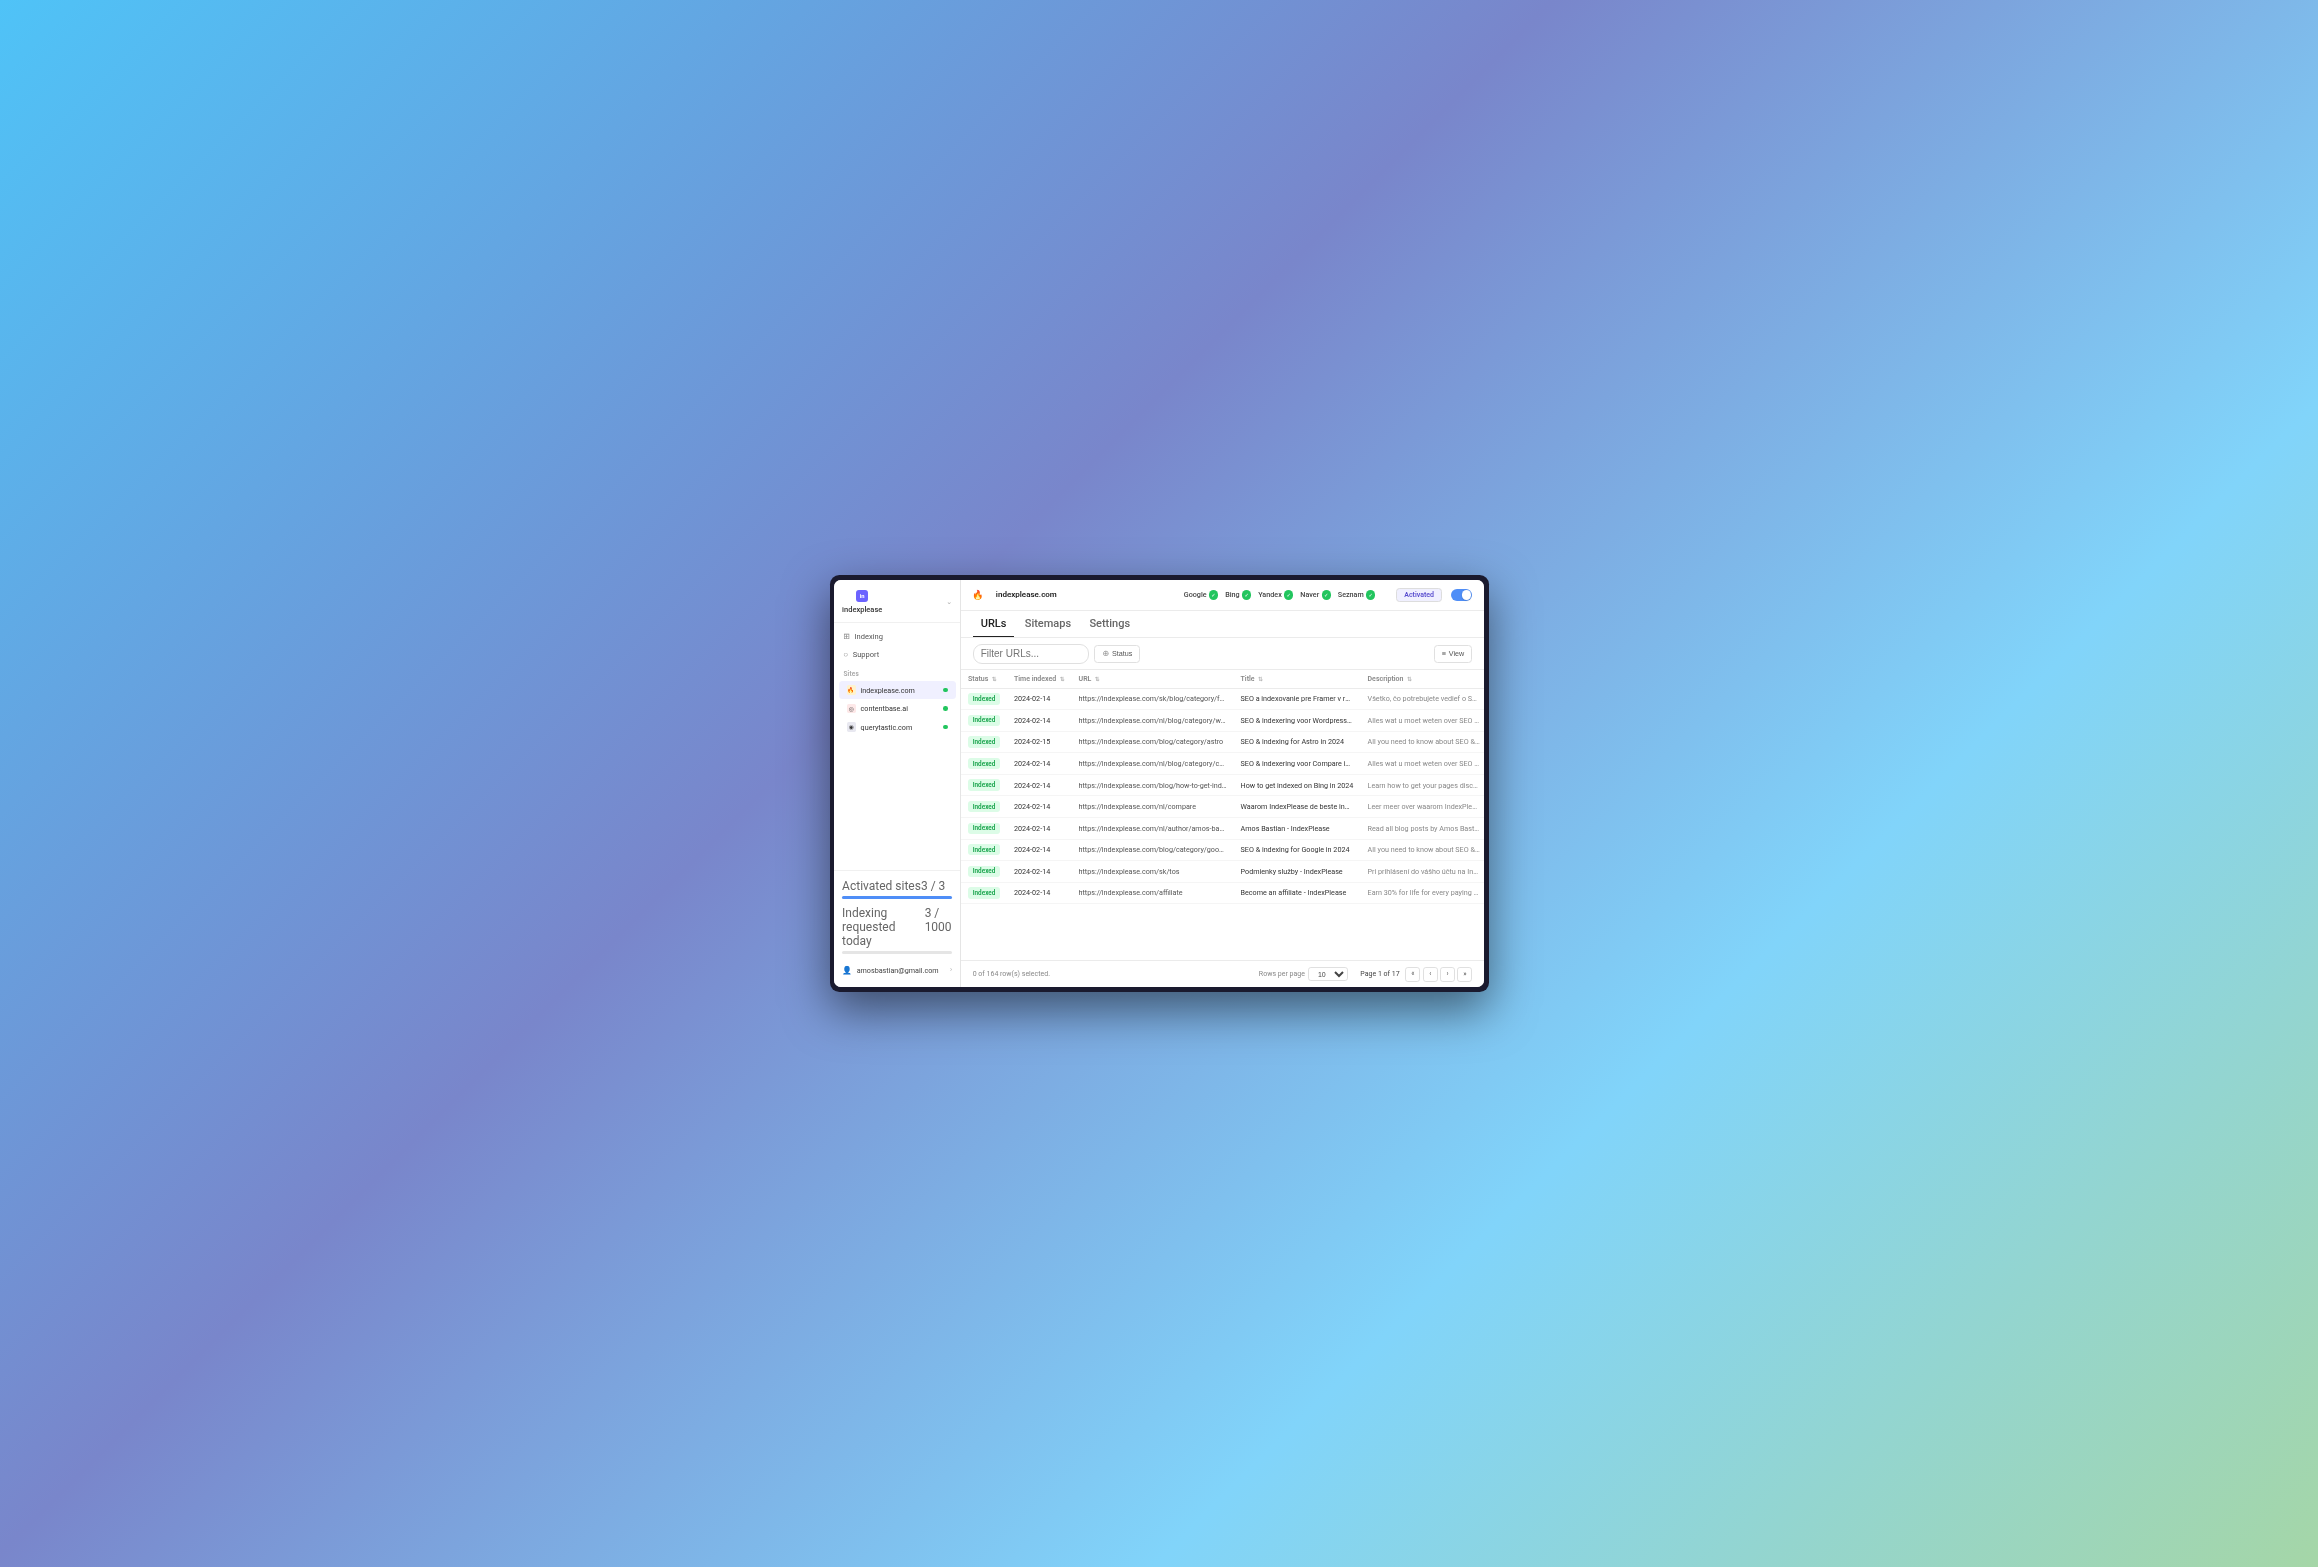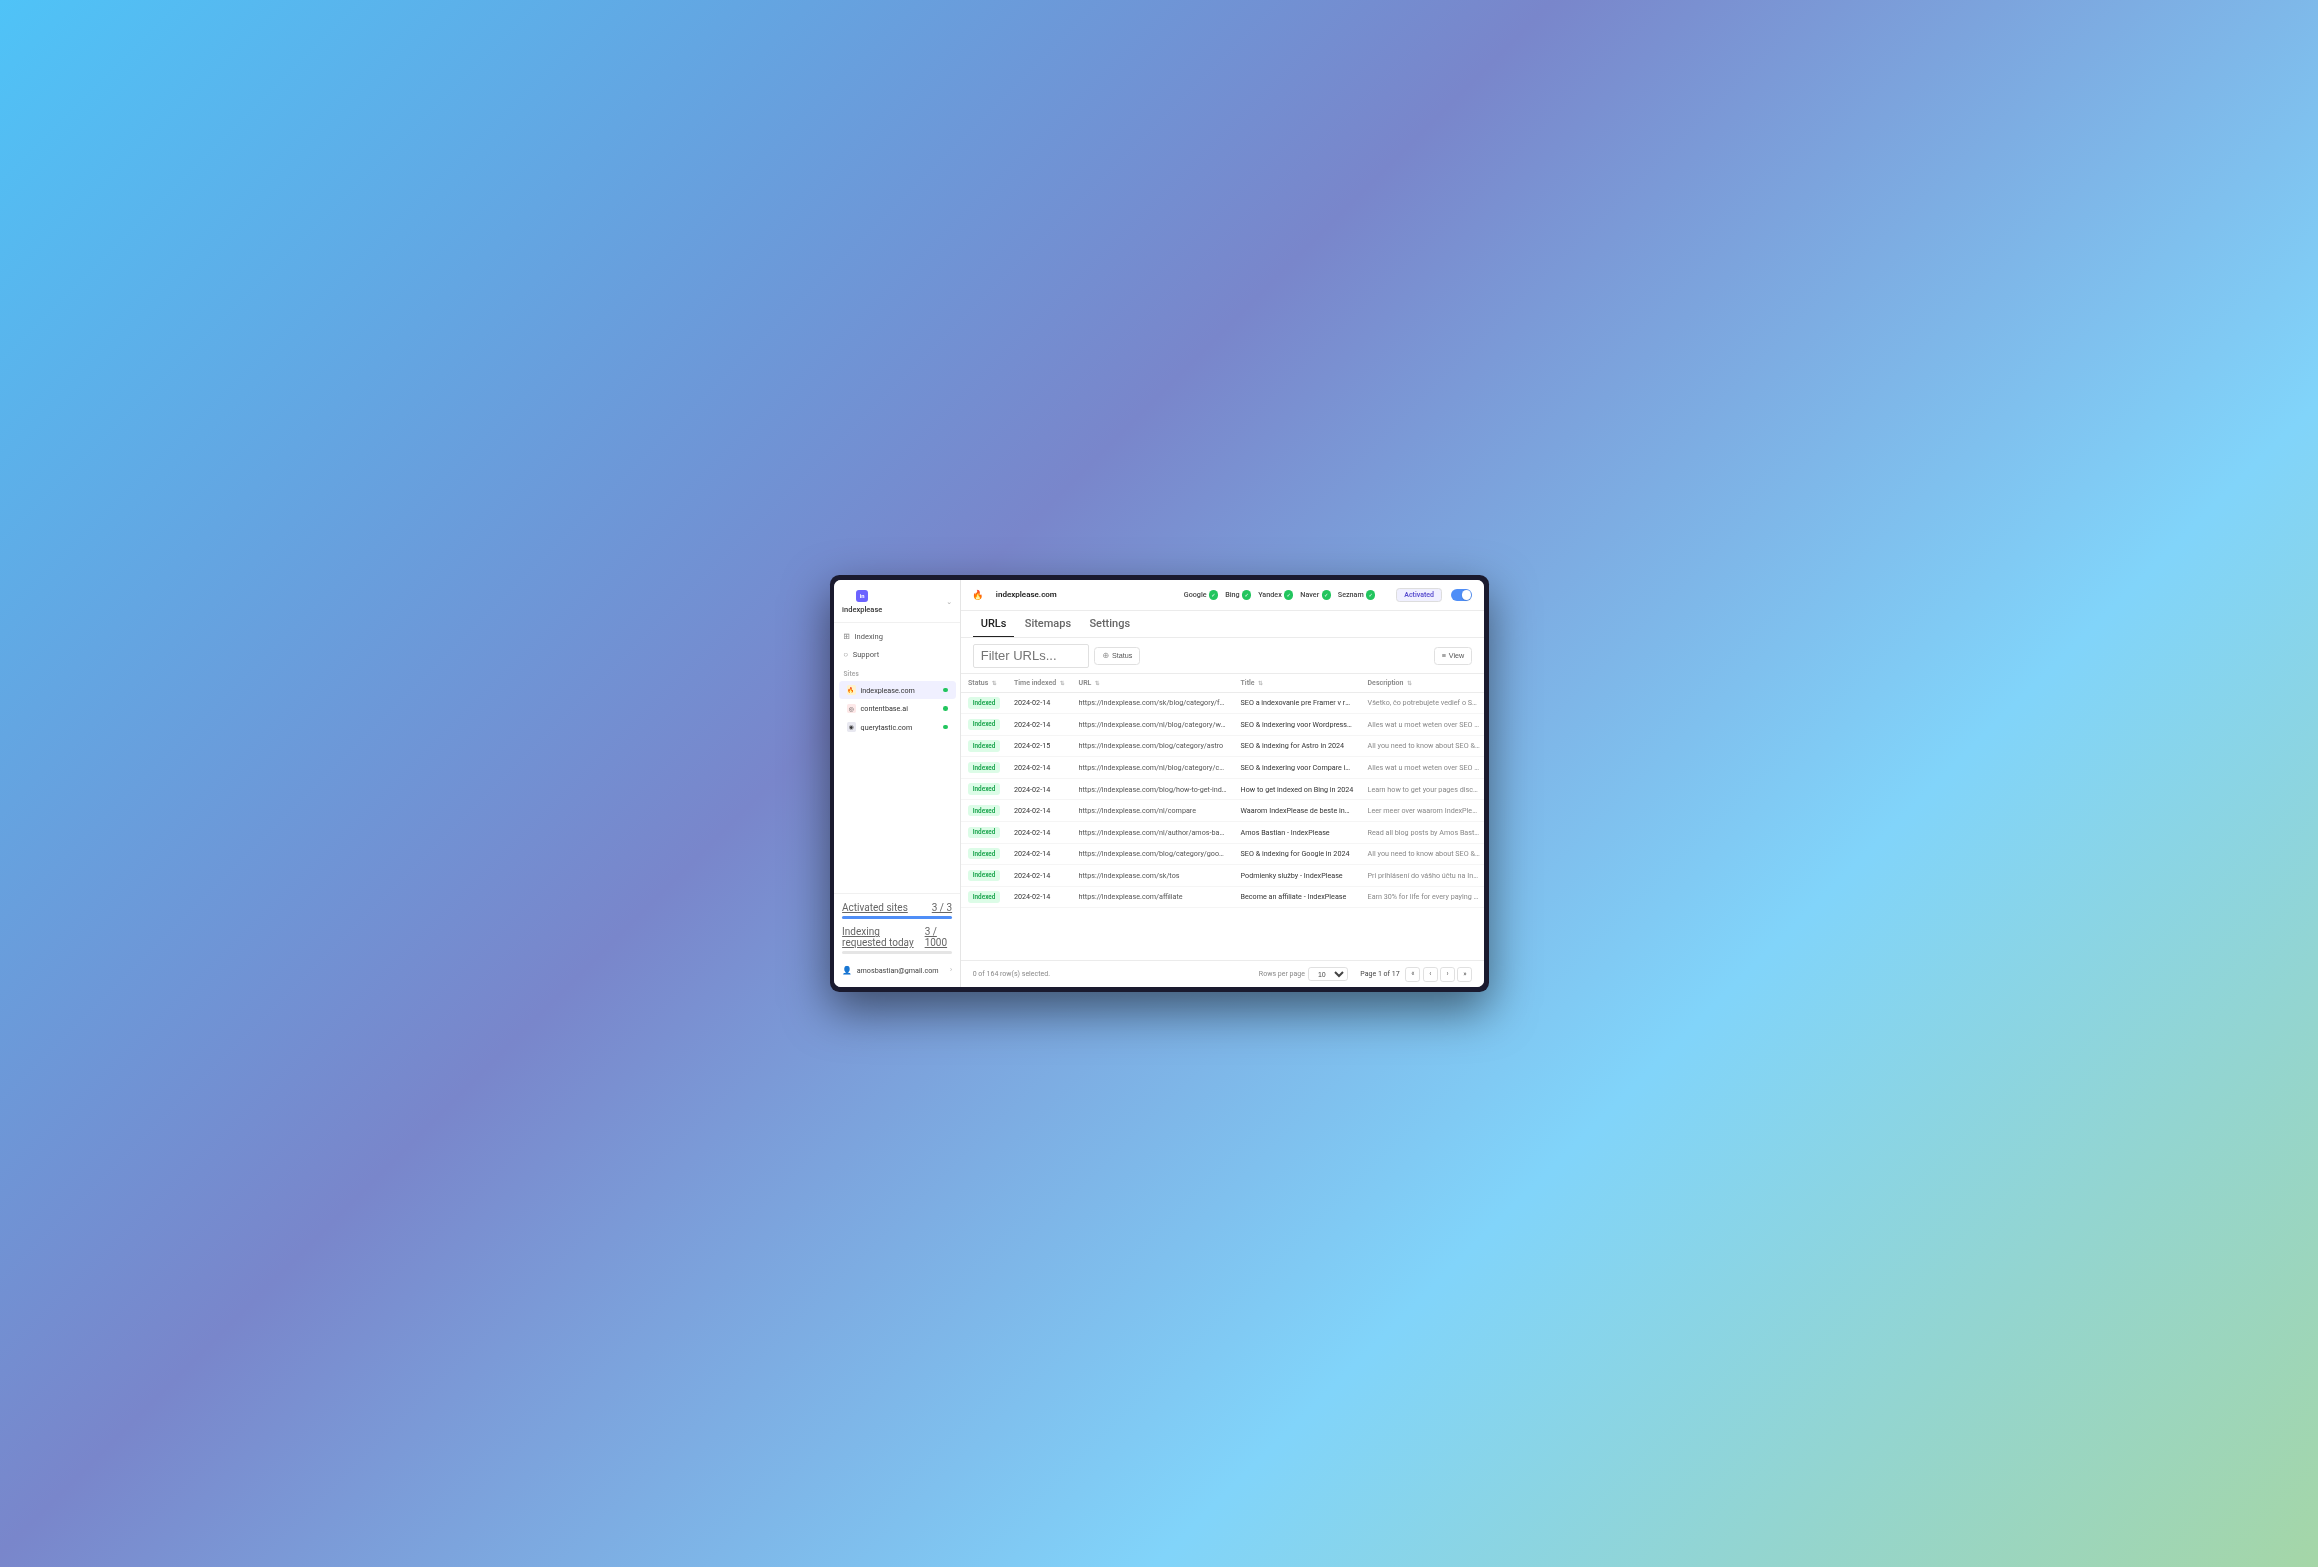--- a/index.html
+++ b/index.html
@@ -129,25 +129,24 @@
       border-radius: 50%;
       background: #22c55e;
     }
     .sidebar-bottom {
       margin-top: auto;
       padding: 8px 8px 5.8px;
       border-top: 0.6px solid #f0f0f0;
     }
     .progress-label {
       display: flex;
-      justify-content: space-between;
-      font-size: 10px;
+      justify-content: flex-start;
+      font-size: 12px;
       color: #666;
       margin-bottom: 2.9px;
-      text-decoration: underline;
     }
     .progress-bar-bg {
       background: #e5e5e5;
       border-radius: 2.3px;
       height: 2.9px;
       margin-bottom: 7px;
     }
     .progress-bar-fill {
       background: #4f8ef7;
       border-radius: 2.3px;
@@ -273,23 +272,23 @@
     
     .table-toolbar {
       display: flex;
       align-items: center;
       padding: 5.8px 11.6px;
       gap: 5.8px;
       border-bottom: 0.6px solid #ebebeb;
     }
     .filter-input {
       border: 0.6px solid #e0e0e0;
-      border-radius: 2px;
+      border-radius: 9px;
       padding: 3.5px 7px;
-      font-size: 13px;
+      font-size: 10px;
       color: #999;
       width: 116px;
       outline: none;
       background: #fff;
     }
     .status-btn {
       display: flex;
       align-items: center;
       gap: 2.9px;
       border: 0.6px solid #e0e0e0;

